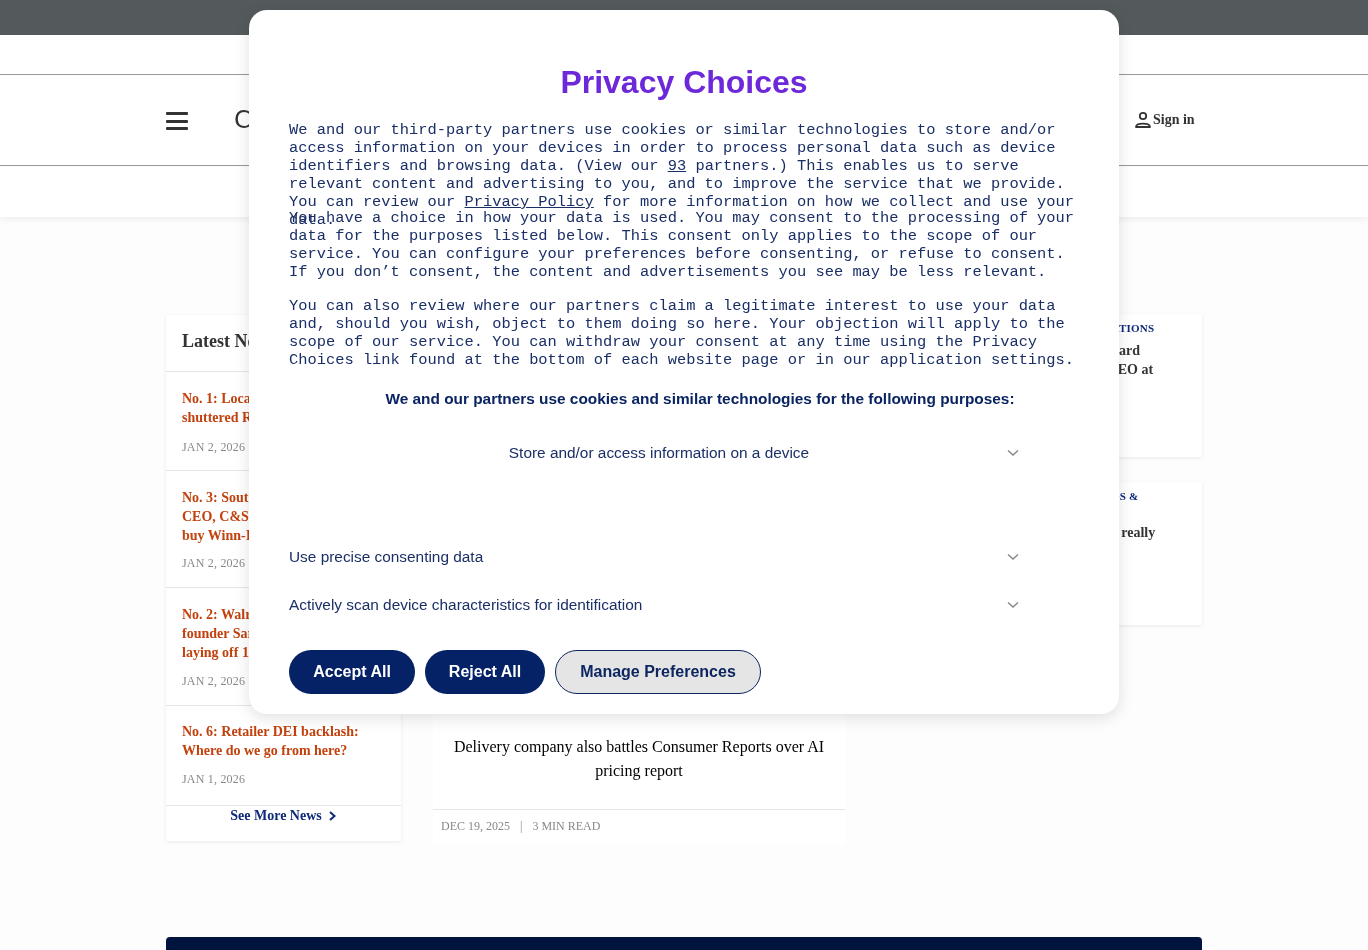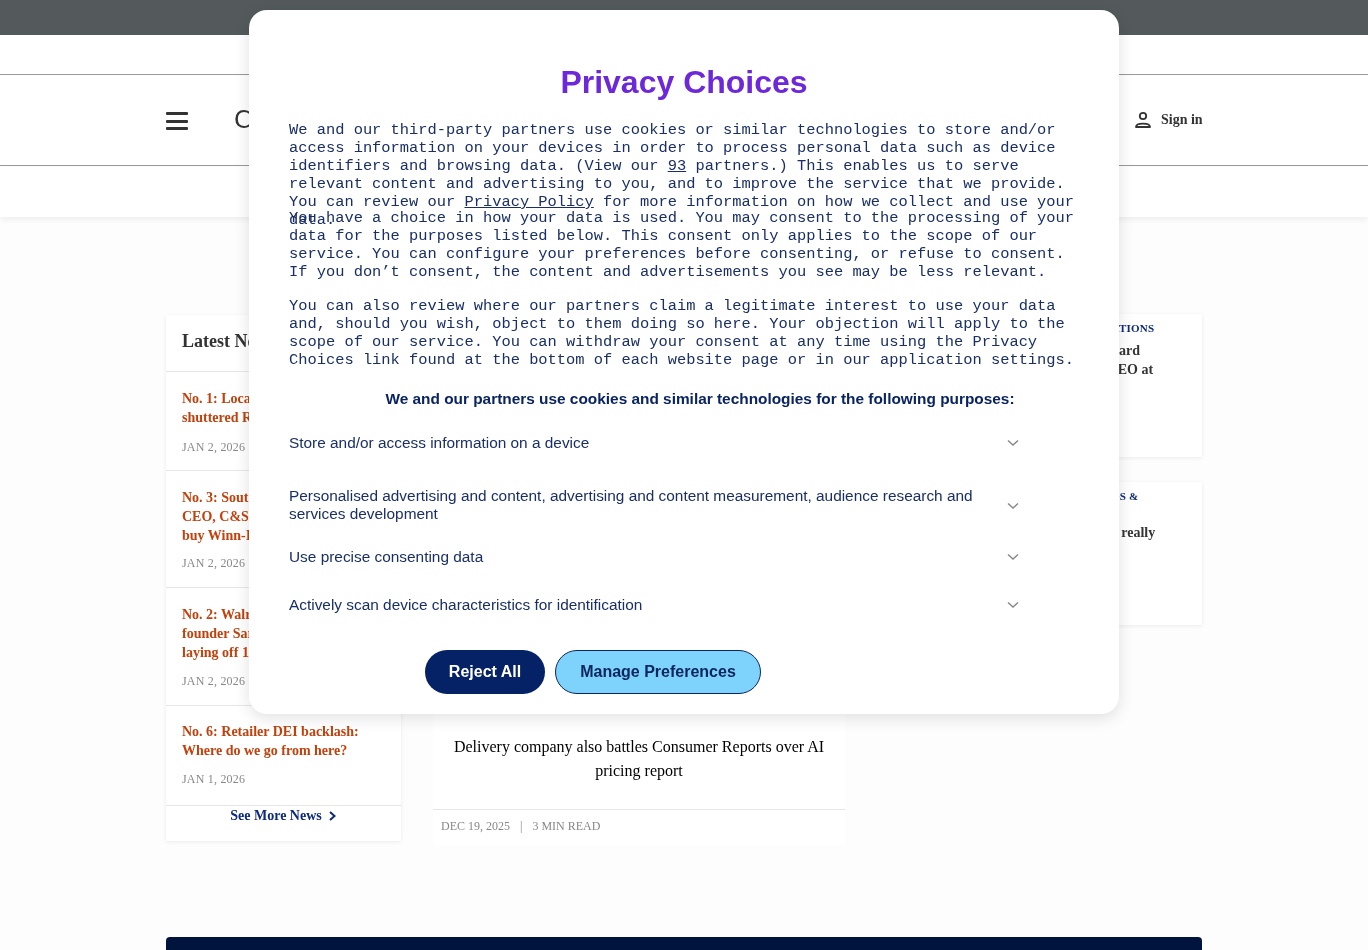--- a/index.html
+++ b/index.html
@@ -8,21 +8,21 @@
 
   .topbar { position: absolute; left: 0; top: 0; width: 1368px; height: 35px; background: #545a5c; }
   .subbar { position: absolute; left: 0; top: 35px; width: 1368px; height: 40px; background: #fff; border-bottom: 1px solid #9a9a9a; }
   .header { position: absolute; left: 0; top: 76px; width: 1368px; height: 90px; background: #fff; border-bottom: 1px solid #9a9a9a; }
   .navrow { position: absolute; left: 0; top: 167px; width: 1368px; height: 50px; background: #fff; box-shadow: 0 3px 6px rgba(0,0,0,0.06); }
 
   .hamburger { position: absolute; left: 166px; top: 112px; width: 22px; height: 18px; cursor: pointer; }
   .hamburger span { display: block; height: 3px; background: #333; margin-bottom: 4.5px; border-radius: 1px; }
   .logo-fragment { position: absolute; left: 234px; top: 106px; font-family: "DejaVu Sans", sans-serif; font-size: 24px; color: #333; }
 
-  .signin { position: absolute; left: 1133px; top: 110px; display: flex; align-items: center; gap: 8px; cursor: pointer; }
+  .signin { position: absolute; left: 1133px; top: 110px; display: flex; align-items: center; cursor: pointer; }
   .signin svg { width: 20px; height: 20px; }
   .signin .lbl { font-family: "Liberation Serif", serif; font-weight: bold; font-size: 14px; color: #333; }
 
   
   .latest { position: absolute; left: 166px; top: 315px; width: 235px; height: 526px; background: #fff; box-shadow: 0 1px 4px rgba(0,0,0,0.08); }
   .latest h2 { font-size: 18px; font-weight: bold; color: #333; padding: 16px 16px 0 16px; height: 57px; border-bottom: 1px solid #e6e6e6; }
   .news-item { padding: 0 16px; border-bottom: 1px solid #e6e6e6; position: relative; }
   .news-item .title { font-size: 14px; font-weight: bold; color: #c2410c; line-height: 19px; }
   .news-item .date { font-size: 12px; color: #888; letter-spacing: 0.2px; }
   .see-more { position: absolute; left: 0; bottom: 0; width: 235px; height: 36px; text-align: center; border-top: 1px solid #e6e6e6; cursor: pointer; }
@@ -46,21 +46,21 @@
   .modal { position: absolute; left: 249px; top: 10px; width: 870px; height: 704px; background: #fff; border-radius: 18px; box-shadow: 0 4px 16px rgba(0,0,0,0.12); font-family: "Liberation Sans", sans-serif; color: #0e2660; }
   .modal h1 { position: absolute; left: 0; top: 54px; width: 870px; text-align: center; font-size: 32px; font-weight: bold; color: #6d28d9; }
   .modal .para { position: absolute; left: 40px; width: 800px; font-size: 15.4px; line-height: 18px; color: #1a2f66; font-family: Liberation Mono, monospace; }
   .modal .para a { color: #1a2f66; text-decoration: underline; cursor: pointer; }
   .modal .purposes-title { position: absolute; left: 16px; top: 380px; width: 870px; text-align: center; font-size: 15.4px; font-weight: bold; color: #0a2463; }
   .purpose { position: absolute; left: 40px; width: 740px; display: flex; align-items: center; cursor: pointer; }
   .purpose .lbl { flex: 1; font-size: 15.4px; line-height: 18px; color: #1a2f66; }
   .purpose svg { position: absolute; left: 718px; width: 12px; height: 8px; }
   .btn { position: absolute; top: 640px; height: 44px; border-radius: 22px; font-family: "Liberation Sans", sans-serif; font-size: 16px; font-weight: bold; display: flex; align-items: center; justify-content: center; cursor: pointer; }
   .btn-solid { background: #052266; color: #fff; border: none; }
-  .btn-outline { background: #7dd3fc; color: #0e2660; border: 1px solid #0e2660; }
+  .btn-outline { background: #e5e5e5; color: #0e2660; border: 1px solid #0e2660; }
 </style>
 </head>
 <body>
 
 <div class="topbar"></div>
 <div class="subbar"></div>
 <div class="header"></div>
 <div class="navrow"></div>
 
 <div class="hamburger">
@@ -133,40 +133,35 @@
 <div class="modal">
   <h1>Privacy Choices</h1>
 
   <p class="para" style="top:111px;"><span>We and our third-party partners use cookies or similar technologies to store and/or access information on your devices in order to process personal data such as device identifiers and browsing data. (View our </span><a>93</a><span> partners.) This enables us to serve relevant content and advertising to you, and to improve the service that we provide. You can review our </span><a>Privacy Policy</a><span> for more information on how we collect and use your data.</span></p>
 
   <p class="para" style="top:199px;">You have a choice in how your data is used. You may consent to the processing of your data for the purposes listed below. This consent only applies to the scope of our service. You can configure your preferences before consenting, or refuse to consent. If you don’t consent, the content and advertisements you see may be less relevant.</p>
   <p class="para" style="top:287px;">You can also review where our partners claim a legitimate interest to use your data and, should you wish, object to them doing so here. Your objection will apply to the scope of our service. You can withdraw your consent at any time using the Privacy Choices link found at the bottom of each website page or in our application settings.</p>
 
   <div class="purposes-title">We and our partners use cookies and similar technologies for the following purposes:</div>
 
-  <div class="purpose" style="top:424px;height:18px;">
+  <div class="purpose" style="top:434px;height:18px;text-align:center;">
     <span class="lbl">Store and/or access information on a device</span>
     <svg viewBox="0 0 12 8" style="top:5px;">
-        <path d="M1 1.5 L6 6 L11 1.5" fill="none" stroke="#888" stroke-width="1.4"></path>
-      </svg>
-  </div>
-  <div class="purpose" style="top:477px;height:36px;">
-    <span class="lbl" style="padding-right:20px;">Personalised advertising and content, advertising and content measurement, audience research and services development</span>
-    <svg viewBox="0 0 12 8" style="top:15px;">
         <path d="M1 1.5 L6 6 L11 1.5" fill="none" stroke="#888" stroke-width="1.4"></path>
       </svg>
   </div>
   <div class="purpose" style="top:538px;height:18px;">
     <span class="lbl">Use precise consenting data</span>
     <svg viewBox="0 0 12 8" style="top:5px;">
         <path d="M1 1.5 L6 6 L11 1.5" fill="none" stroke="#888" stroke-width="1.4"></path>
       </svg>
   </div>
   <div class="purpose" style="top:586px;height:18px;">
     <span class="lbl">Actively scan device characteristics for identification</span>
     <svg viewBox="0 0 12 8" style="top:5px;">
         <path d="M1 1.5 L6 6 L11 1.5" fill="none" stroke="#888" stroke-width="1.4"></path>
       </svg>
   </div>
 
+  <button class="btn btn-solid" style="left:40px;width:126px;">Accept All</button>
   <button class="btn btn-solid" style="left:176px;width:120px;">Reject All</button>
   <button class="btn btn-outline" style="left:306px;width:206px;">Manage Preferences</button>
 </div>
 
 </body></html>

